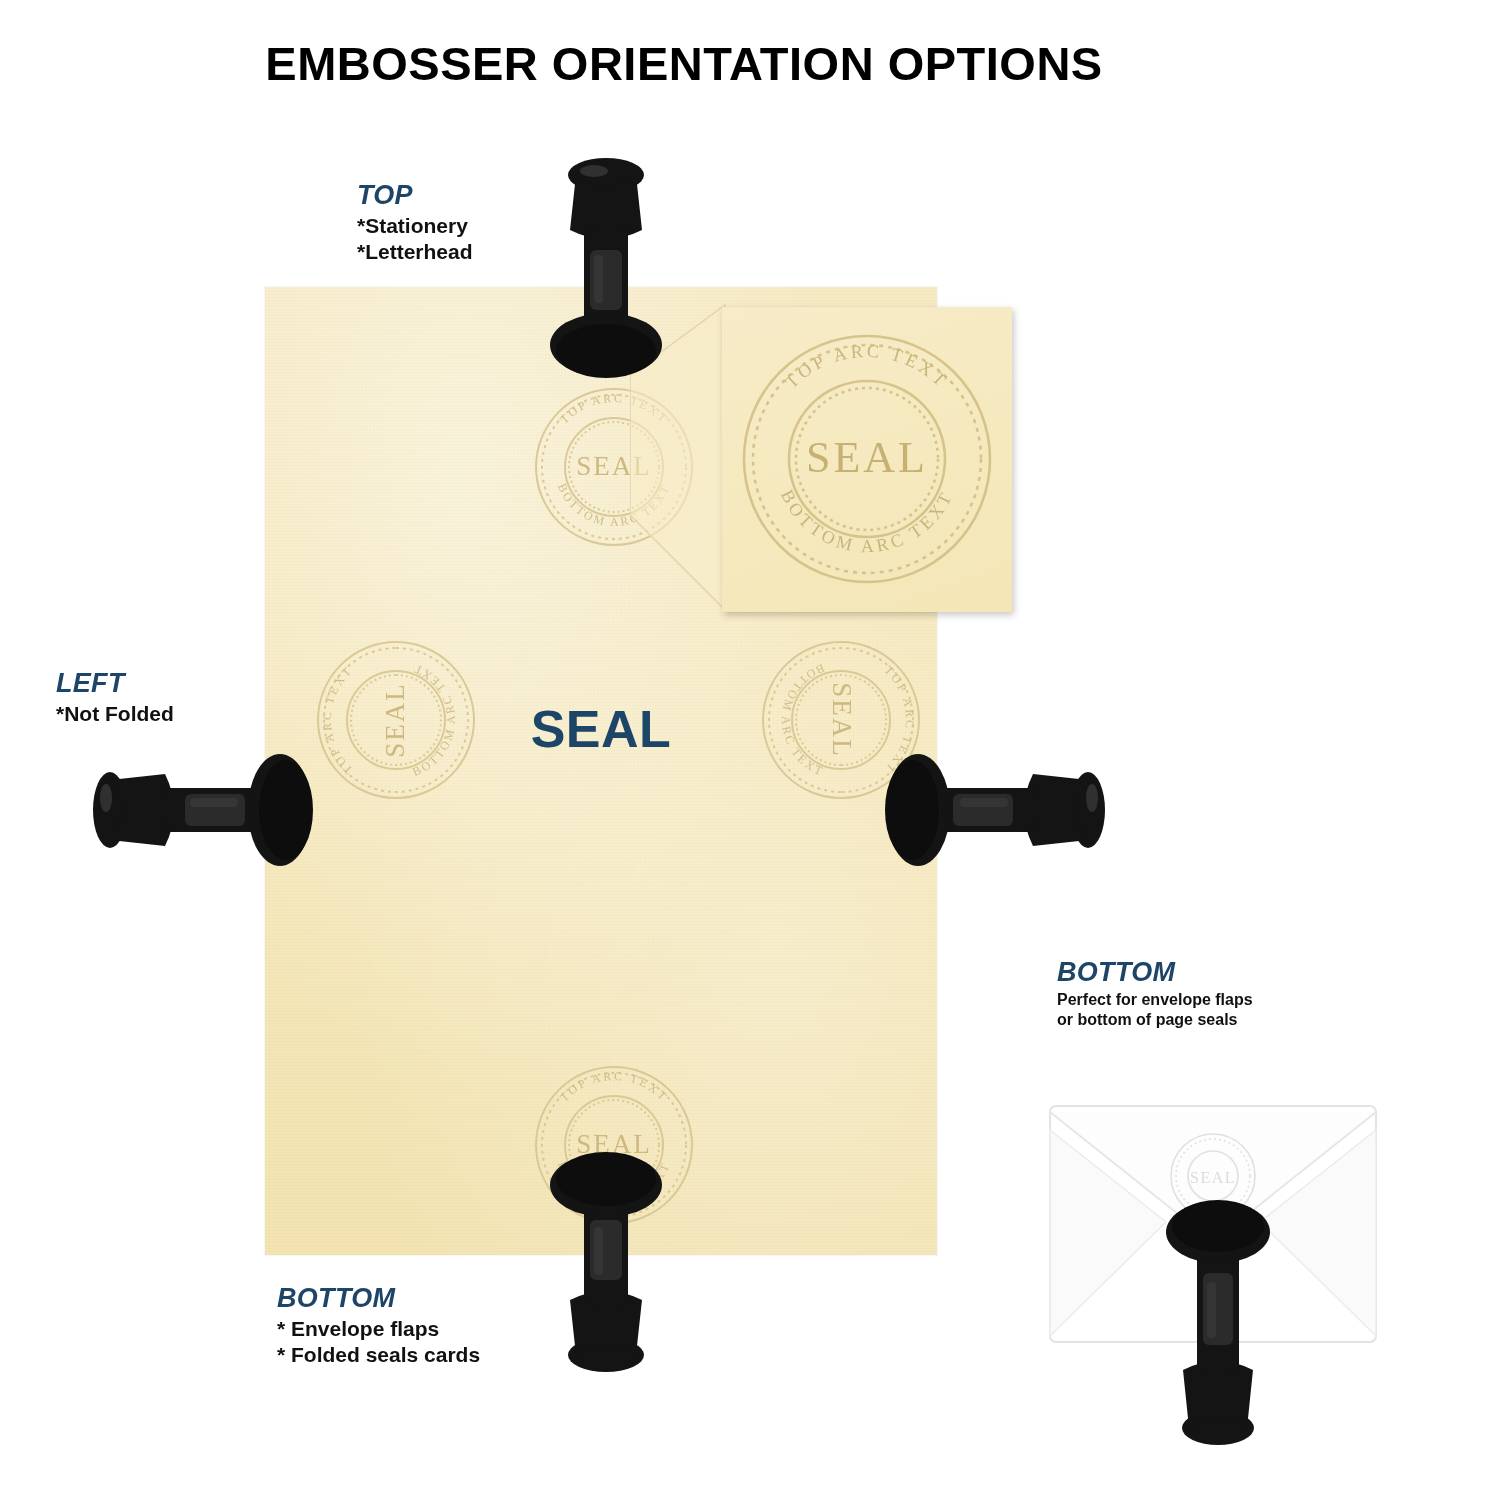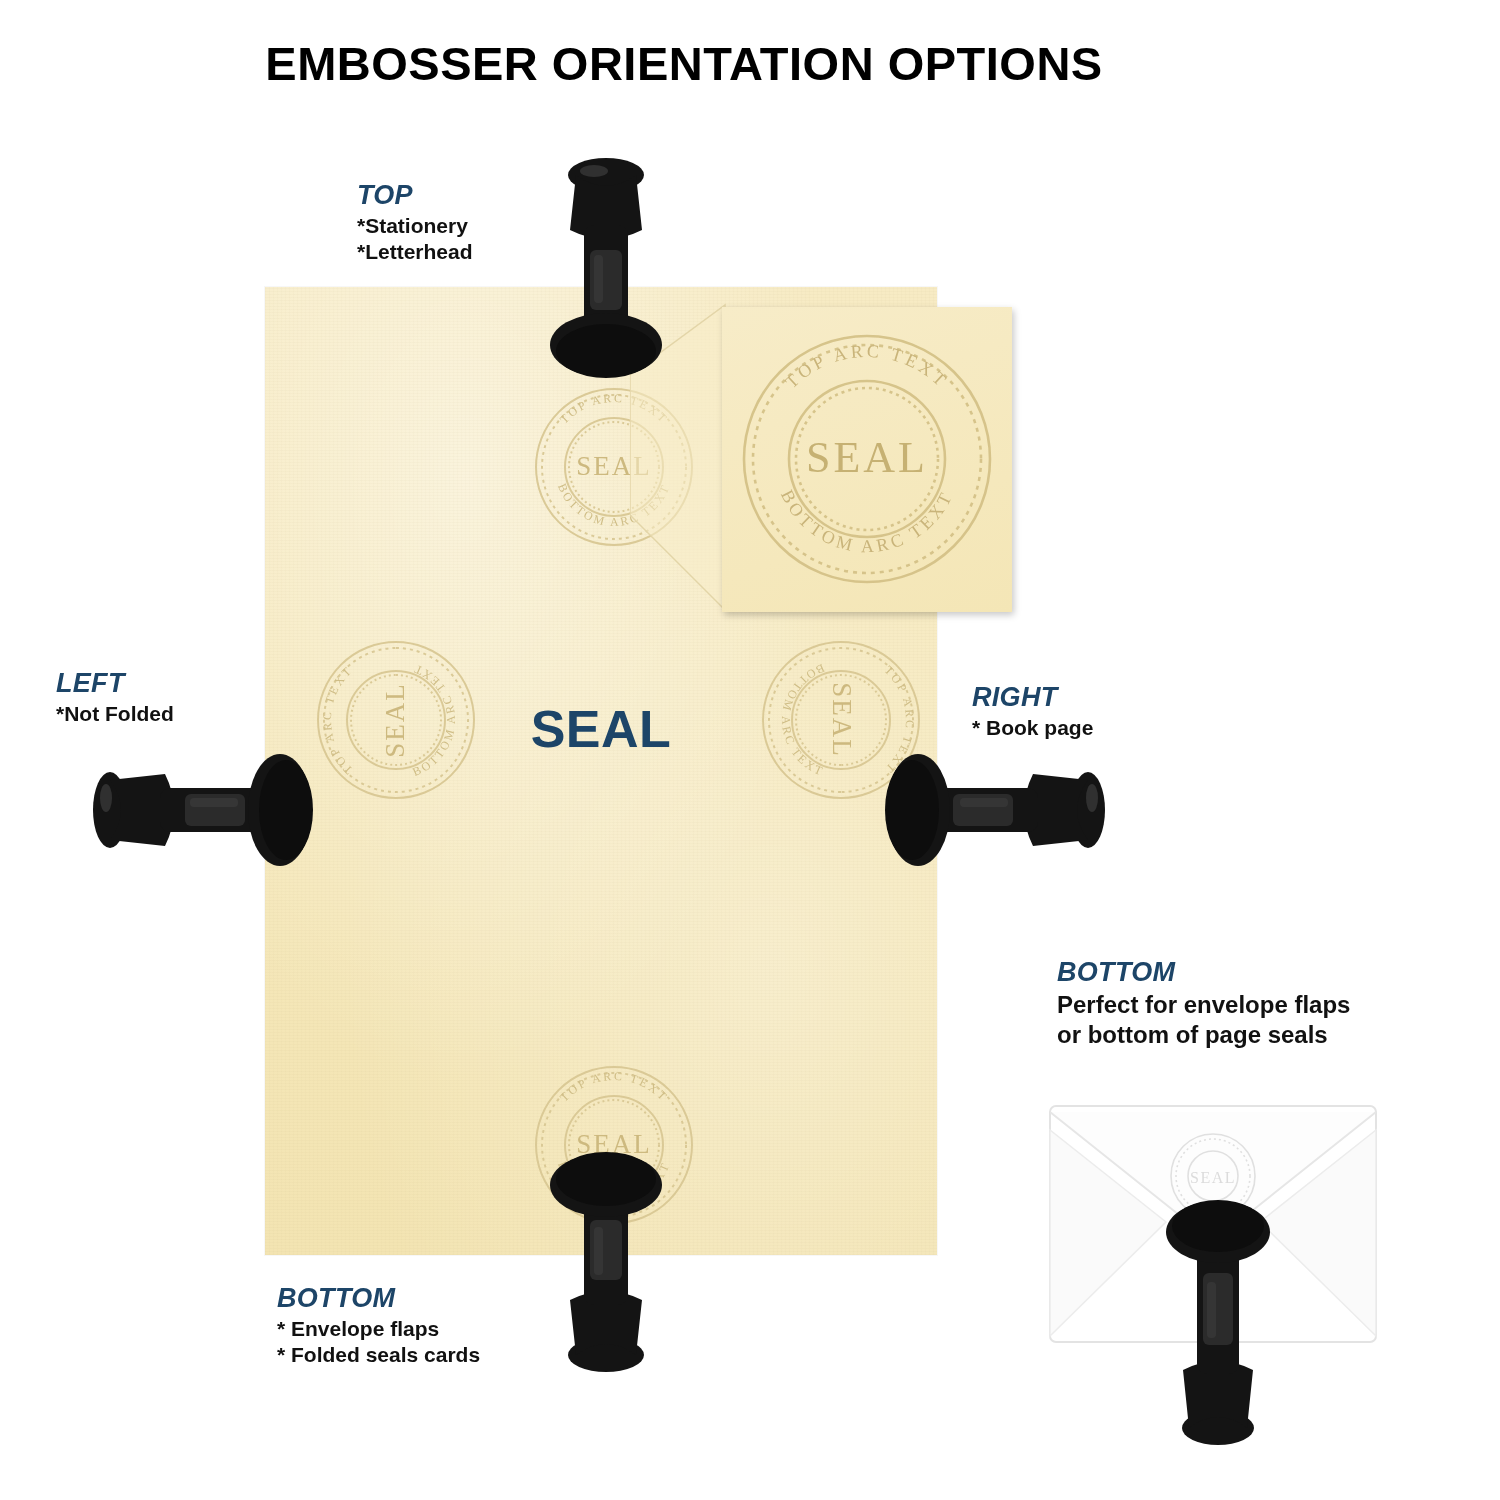--- a/index.html
+++ b/index.html
@@ -78,21 +78,21 @@
     color:#111111;font-weight:bold;font-size:21px;line-height:1.25;
     white-space:nowrap;
   }
 
   #a-top{left:357px;top:180px;}
   #a-left{left:56px;top:668px;}
   #a-right{left:972px;top:682px;}
   #a-bottom-paper{left:277px;top:1283px;}
   #a-bottom-env{left:1057px;top:957px;}
 
-  .anno.small .line{font-size:24px;}
+  .anno.small .line{font-size:16px;}
 </style>
 </head>
 <body>
 
 <div class="stage">
 
   <div class="title">EMBOSSER ORIENTATION OPTIONS</div>
 
   <div class="paper">
     <div class="paper-noise"></div>
@@ -298,24 +298,20 @@
     <div class="head">TOP</div>
     <div class="line">*Stationery</div>
     <div class="line">*Letterhead</div>
   </div>
 
   <div class="anno" id="a-left">
     <div class="head">LEFT</div>
     <div class="line">*Not Folded</div>
   </div>
 
-  <div class="anno" id="a-right">
-    <div class="head">RIGHT</div>
-    <div class="line">* Book page</div>
-  </div>
 
   <div class="anno" id="a-bottom-paper">
     <div class="head">BOTTOM</div>
     <div class="line">* Envelope flaps</div>
     <div class="line">* Folded seals cards</div>
   </div>
 
   <div class="anno small" id="a-bottom-env">
     <div class="head">BOTTOM</div>
     <div class="line">Perfect for envelope flaps</div>

